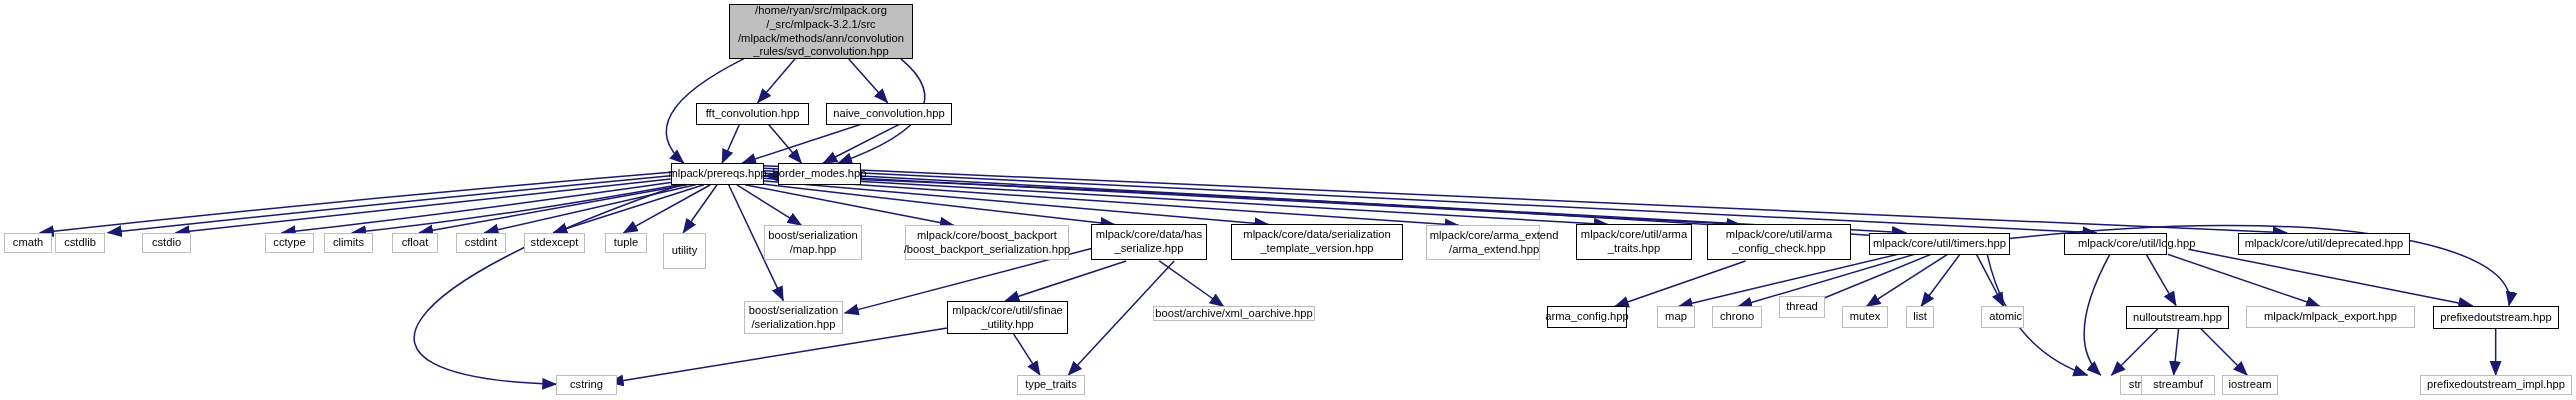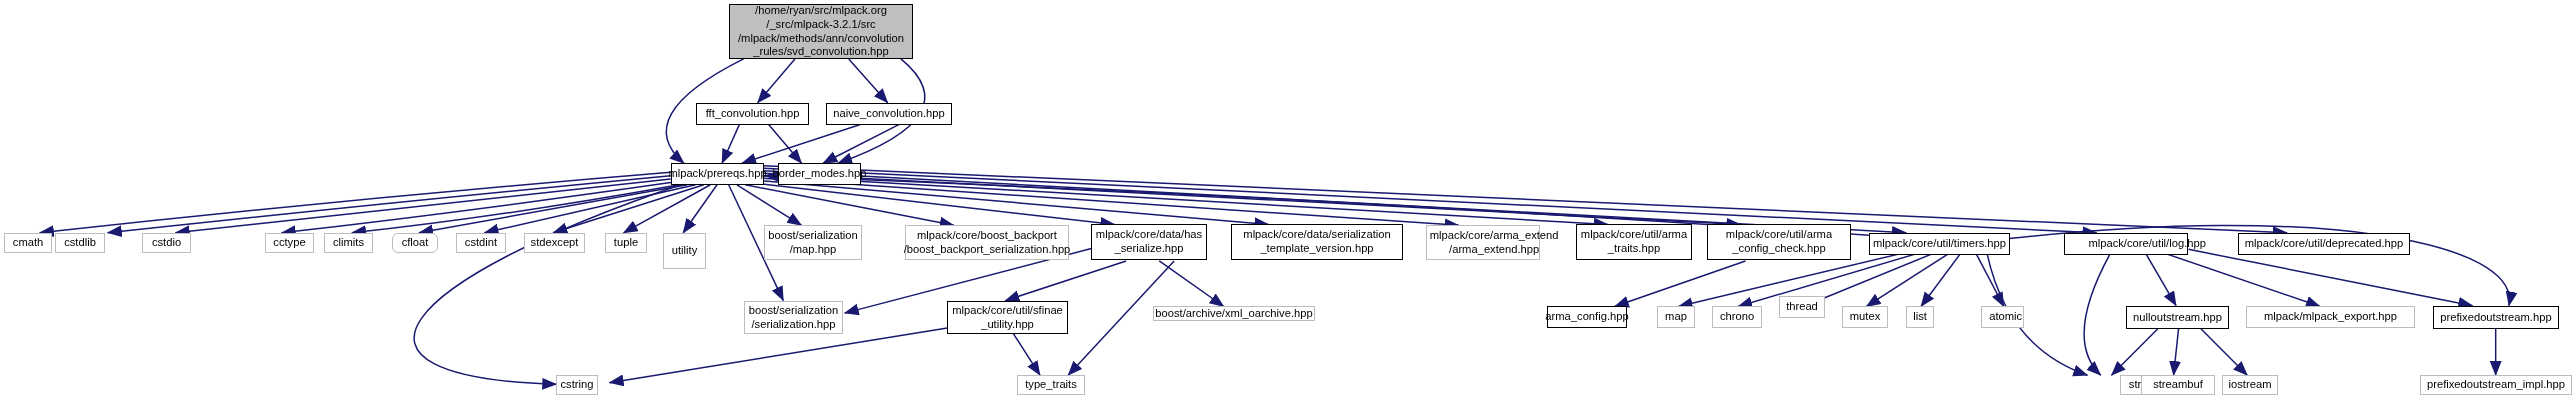--- a/index.html
+++ b/index.html
@@ -101,58 +101,58 @@
 _rules/svd_convolution.hpp</div>
       <div class="node node-linked" style="left: 696px; top: 103px; width: 113px; height: 21.5px;">fft_convolution.hpp</div>
       <div class="node node-linked" style="left: 826px; top: 103px; width: 126px; height: 21.5px;">naive_convolution.hpp</div>
       <div class="node node-linked" style="left: 671px; top: 163px; width: 93px; height: 21.5px;">mlpack/prereqs.hpp</div>
       <div class="node node-linked" style="left: 778px; top: 163px; width: 83px; height: 21.5px;">border_modes.hpp</div>
       <div class="node node-external" style="left: 4.1px; top: 233px; width: 48px; height: 20px;">cmath</div>
       <div class="node node-external" style="left: 55px; top: 233px; width: 50px; height: 20px;">cstdlib</div>
       <div class="node node-external" style="left: 142px; top: 233px; width: 49px; height: 20px;">cstdio</div>
       <div class="node node-external" style="left: 253px; top: 233px; width: 49px; height: 20px; margin-left: 12px;">cctype</div>
       <div class="node node-external" style="left: 324px; top: 233px; width: 49px; height: 20px;">climits</div>
-      <div class="node node-external" style="left: 392px; top: 233px; width: 46px; height: 20px; border-radius: 6px;">cfloat</div>
+      <div class="node node-external" style="left: 392px; top: 233px; width: 46px; height: 20px;">cfloat</div>
       <div class="node node-external" style="left: 456px; top: 233px; width: 50px; height: 20px;">cstdint</div>
       <div class="node node-external" style="left: 524px; top: 233px; width: 61px; height: 20px;">stdexcept</div>
       <div class="node node-external" style="left: 605px; top: 233px; width: 42px; height: 20px;">tuple</div>
       <div class="node node-external" style="left: 663px; top: 233px; width: 43px; height: 36px;">utility</div>
       <div class="node node-external" style="left: 764px; top: 225px; width: 98px; height: 35px;">boost/serialization
 /map.hpp</div>
       <div class="node node-external" style="left: 905px; top: 225px; width: 164px; height: 35px;">mlpack/core/boost_backport
 /boost_backport_serialization.hpp</div>
       <div class="node node-linked" style="left: 1091px; top: 224px; width: 116px; height: 36px;">mlpack/core/data/has
 _serialize.hpp</div>
       <div class="node node-linked" style="left: 1231px; top: 224px; width: 172px; height: 36px;">mlpack/core/data/serialization
 _template_version.hpp</div>
       <div class="node node-external" style="left: 1426px; top: 225px; width: 114px; height: 35px; padding-left: 24px;">mlpack/core/arma_extend
 /arma_extend.hpp</div>
       <div class="node node-linked" style="left: 1576px; top: 224px; width: 116px; height: 36px;">mlpack/core/util/arma
 _traits.hpp</div>
       <div class="node node-linked" style="left: 1707px; top: 224px; width: 144px; height: 36px;">mlpack/core/util/arma
 _config_check.hpp</div>
       <div class="node node-linked" style="left: 1869px; top: 233px; width: 141px; height: 21.5px;">mlpack/core/util/timers.hpp</div>
-      <div class="node node-linked" style="left: 2064px; top: 233px; width: 124px; height: 21.5px; padding-left: 44px;">mlpack/core/util/log.hpp</div>
+      <div class="node node-linked" style="left: 2064px; top: 233px; width: 103px; height: 21.5px; padding-left: 44px;">mlpack/core/util/log.hpp</div>
       <div class="node node-linked" style="left: 2238px; top: 233px; width: 172px; height: 21.5px;">mlpack/core/util/deprecated.hpp</div>
       <div class="node node-external" style="left: 744px; top: 301px; width: 99px; height: 33px;">boost/serialization
 /serialization.hpp</div>
       <div class="node node-linked" style="left: 947px; top: 301px; width: 121px; height: 33px;">mlpack/core/util/sfinae
 _utility.hpp</div>
       <div class="node node-external" style="left: 1153px; top: 306px; width: 162px; height: 15px;">boost/archive/xml_oarchive.hpp</div>
       <div class="node node-linked" style="left: 1547px; top: 306px; width: 80px; height: 21.5px;">arma_config.hpp</div>
       <div class="node node-external" style="left: 1657px; top: 306px; width: 38px; height: 21.5px;">map</div>
       <div class="node node-external" style="left: 1712px; top: 306px; width: 50px; height: 21.5px;">chrono</div>
       <div class="node node-external" style="left: 1779px; top: 296px; width: 46px; height: 21.5px;">thread</div>
       <div class="node node-external" style="left: 1842px; top: 306px; width: 46px; height: 21.5px;">mutex</div>
       <div class="node node-external" style="left: 1906px; top: 306px; width: 28px; height: 21.5px;">list</div>
       <div class="node node-external" style="left: 1981px; top: 306px; width: 43px; height: 21.5px; padding-left: 8px;">atomic</div>
       <div class="node node-linked" style="left: 2126px; top: 306px; width: 103px; height: 23px;">nulloutstream.hpp</div>
       <div class="node node-external" style="left: 2246px; top: 306px; width: 169px; height: 21.5px;">mlpack/mlpack_export.hpp</div>
       <div class="node node-linked" style="left: 2433px; top: 306px; width: 126px; height: 23px;">prefixedoutstream.hpp</div>
-      <div class="node node-external" style="left: 556px; top: 375px; width: 42px; height: 20px;">cstring</div>
+      <div class="node node-external" style="left: 556px; top: 375px; width: 61px; height: 20px;">cstring</div>
       <div class="node node-external" style="left: 1017px; top: 375px; width: 68px; height: 20px;">type_traits</div>
       <div class="node node-external" style="left: 2077px; top: 375px; width: 45px; height: 20px; margin-left: 43px;">string</div>
       <div class="node node-external" style="left: 2141px; top: 375px; width: 74px; height: 20px;">streambuf</div>
       <div class="node node-external" style="left: 2222px; top: 375px; width: 56px; height: 20px;">iostream</div>
       <div class="node node-external" style="left: 2420px; top: 375px; width: 152px; height: 20px;">prefixedoutstream_impl.hpp</div>
     </div>
 </div>
 
 
 </body></html>

